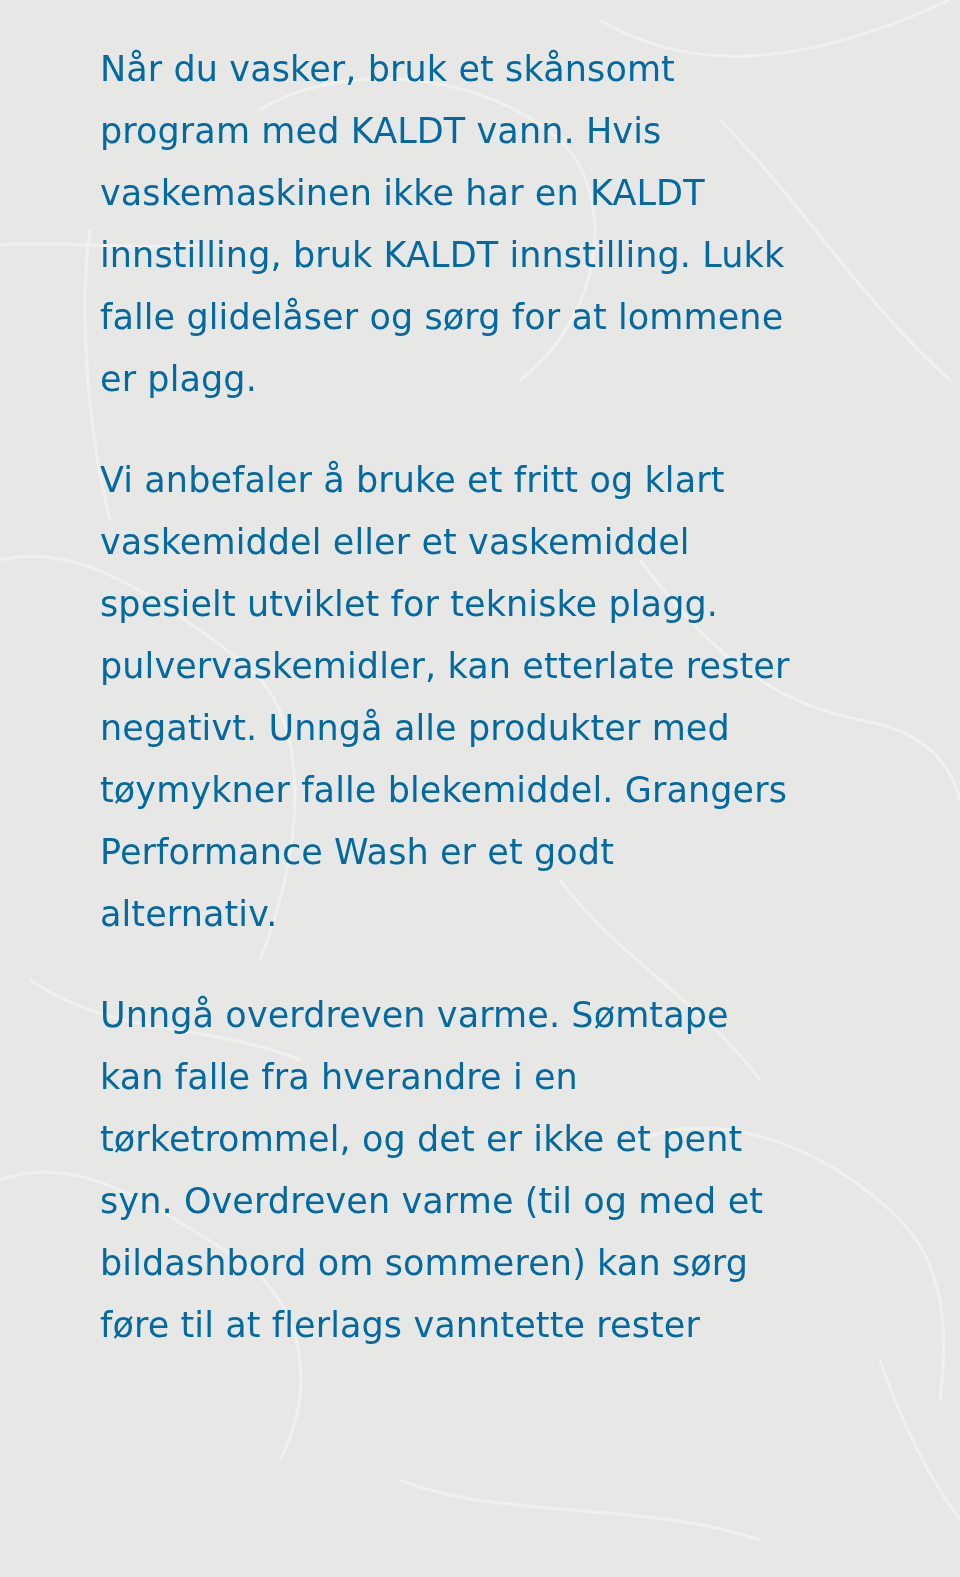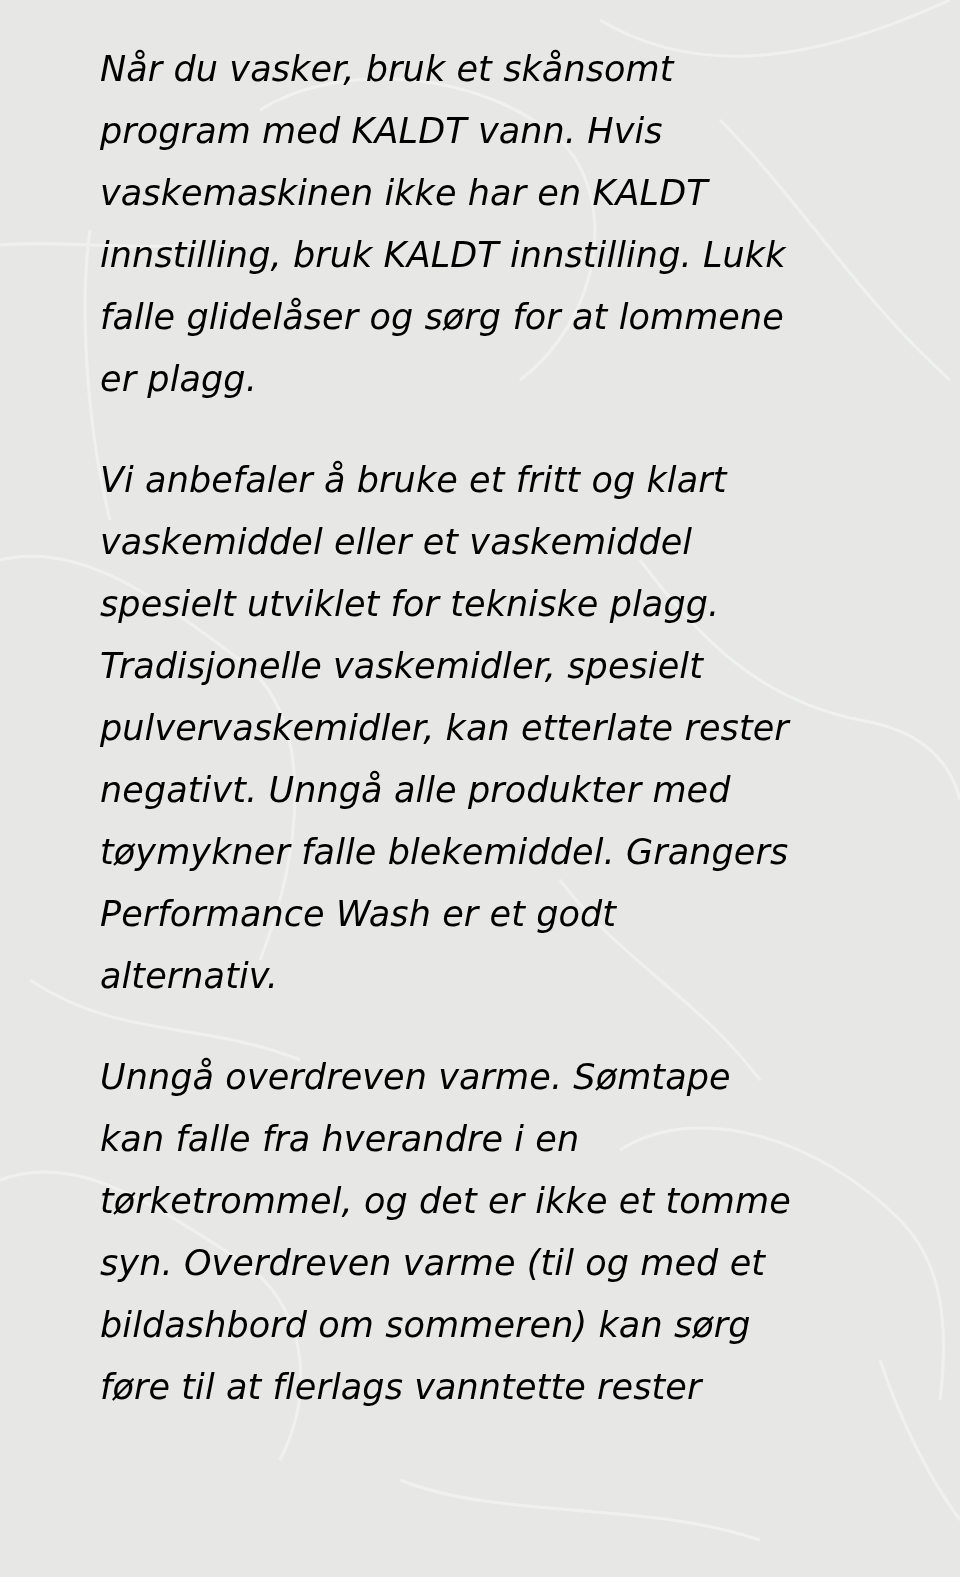--- a/index.html
+++ b/index.html
@@ -10,24 +10,23 @@
     font-family: "DejaVu Sans", sans-serif;
   }
   .bg-swirls { position: absolute; left: 0; top: 0; width: 960px; height: 1577px; z-index: 0; }
   .content {
     position: absolute; left: 100px; top: 38px; width: 780px; z-index: 1;
   }
   .para {
     margin: 0 0 39px 0;
     font-size: 35px;
     line-height: 62px;
-    color: #000000;
+    color: #0369a1;
     letter-spacing: 0.1px;
     white-space: normal;
-    font-style: italic;
   }
   .line { display: block; white-space: nowrap; }
 </style>
 </head>
 <body>
 
 <svg class="bg-swirls" viewBox="0 0 960 1577" xmlns="http://www.w3.org/2000/svg">
   <g fill="none" stroke="#f3f4f1" stroke-width="3" opacity="0.8">
     <path d="M0 245 C 60 240, 120 250, 200 245"></path>
     <path d="M90 230 C 80 300, 85 420, 110 520"></path>
@@ -51,28 +50,27 @@
     <span class="line">program med KALDT vann. Hvis</span>
     <span class="line">vaskemaskinen ikke har en KALDT</span>
     <span class="line">innstilling, bruk KALDT innstilling. Lukk</span>
     <span class="line">falle glidelåser og sørg for at lommene</span>
     <span class="line">er plagg.</span>
   </p>
   <p class="para">
     <span class="line">Vi anbefaler å bruke et fritt og klart</span>
     <span class="line">vaskemiddel eller et vaskemiddel</span>
     <span class="line">spesielt utviklet for tekniske plagg.</span>
-    <span class="line">Tradisjonelle vaskemidler, spesielt</span>
     <span class="line">pulvervaskemidler, kan etterlate rester</span>
     <span class="line">negativt. Unngå alle produkter med</span>
     <span class="line">tøymykner falle blekemiddel. Grangers</span>
     <span class="line">Performance Wash er et godt</span>
     <span class="line">alternativ.</span>
   </p>
   <p class="para">
     <span class="line">Unngå overdreven varme. Sømtape</span>
     <span class="line">kan falle fra hverandre i en</span>
-    <span class="line">tørketrommel, og det er ikke et tomme</span>
+    <span class="line">tørketrommel, og det er ikke et pent</span>
     <span class="line">syn. Overdreven varme (til og med et</span>
     <span class="line">bildashbord om sommeren) kan sørg</span>
     <span class="line">føre til at flerlags vanntette rester</span>
   </p>
 </div>
 
 </body></html>

